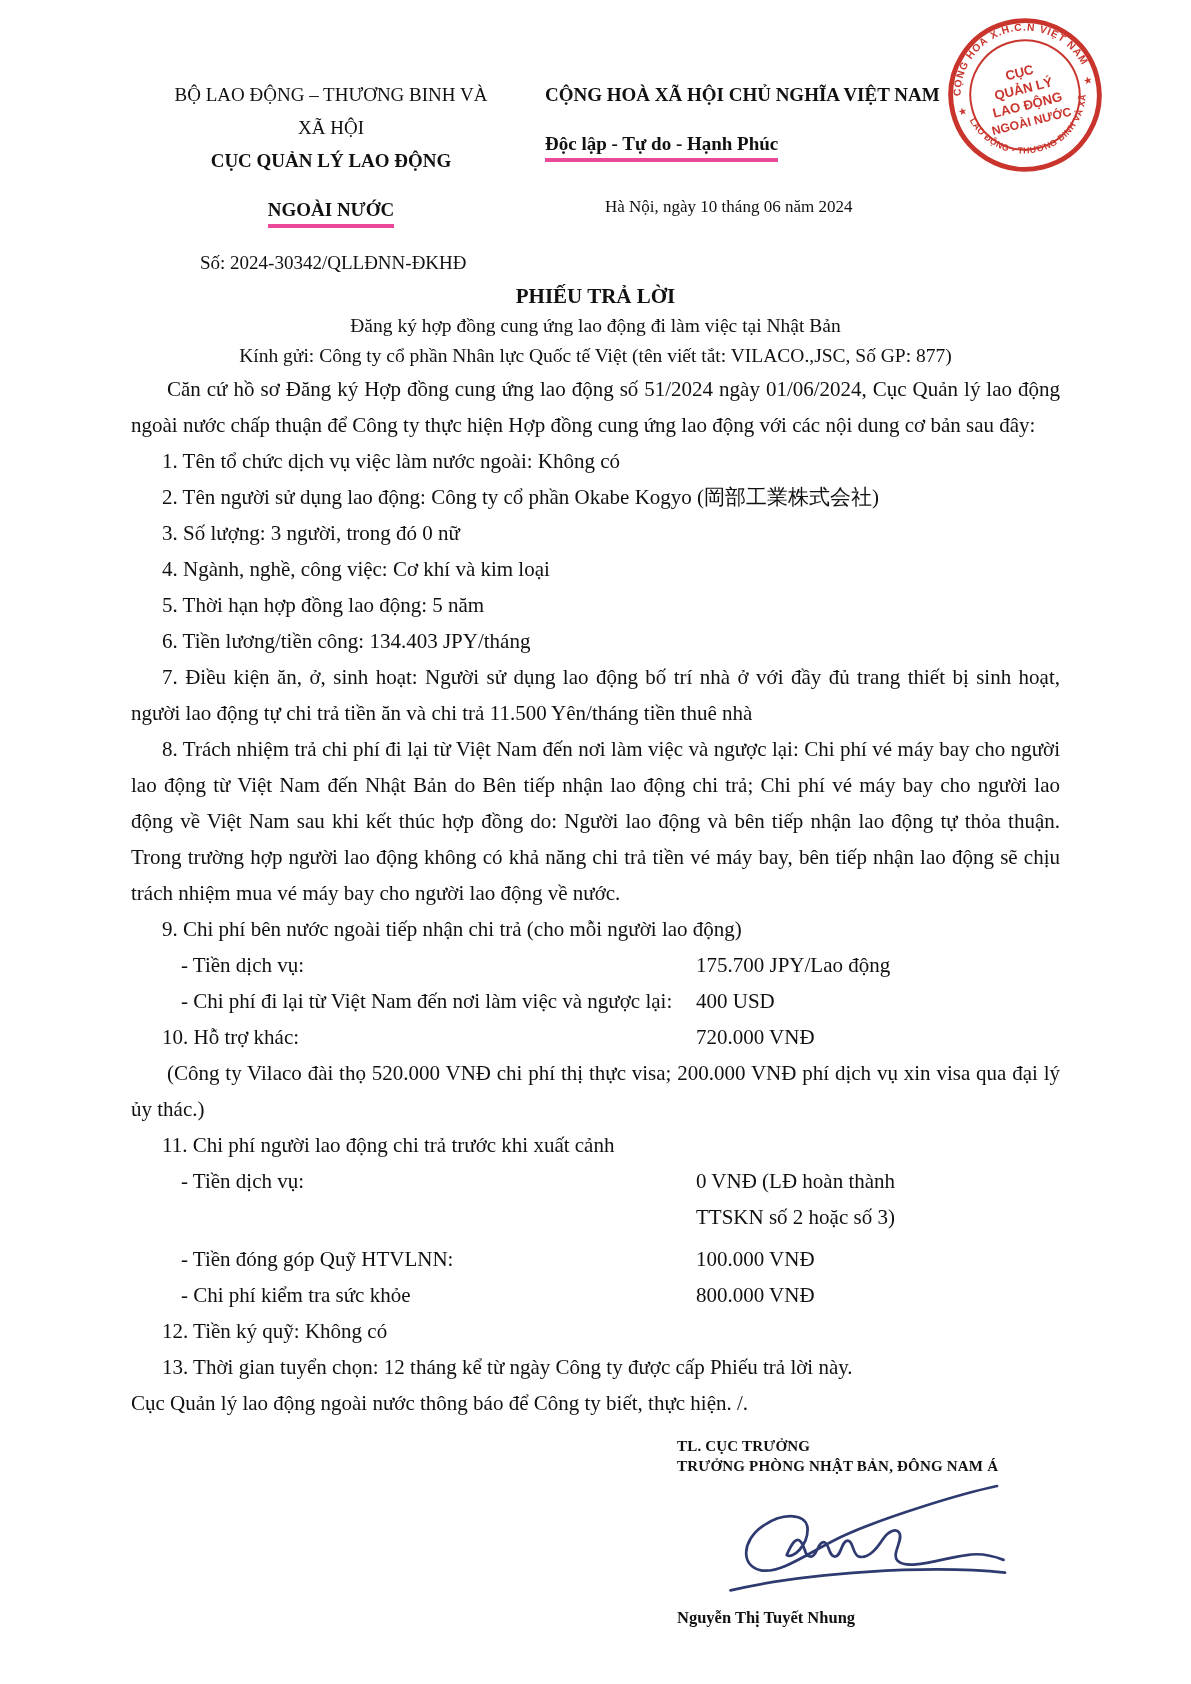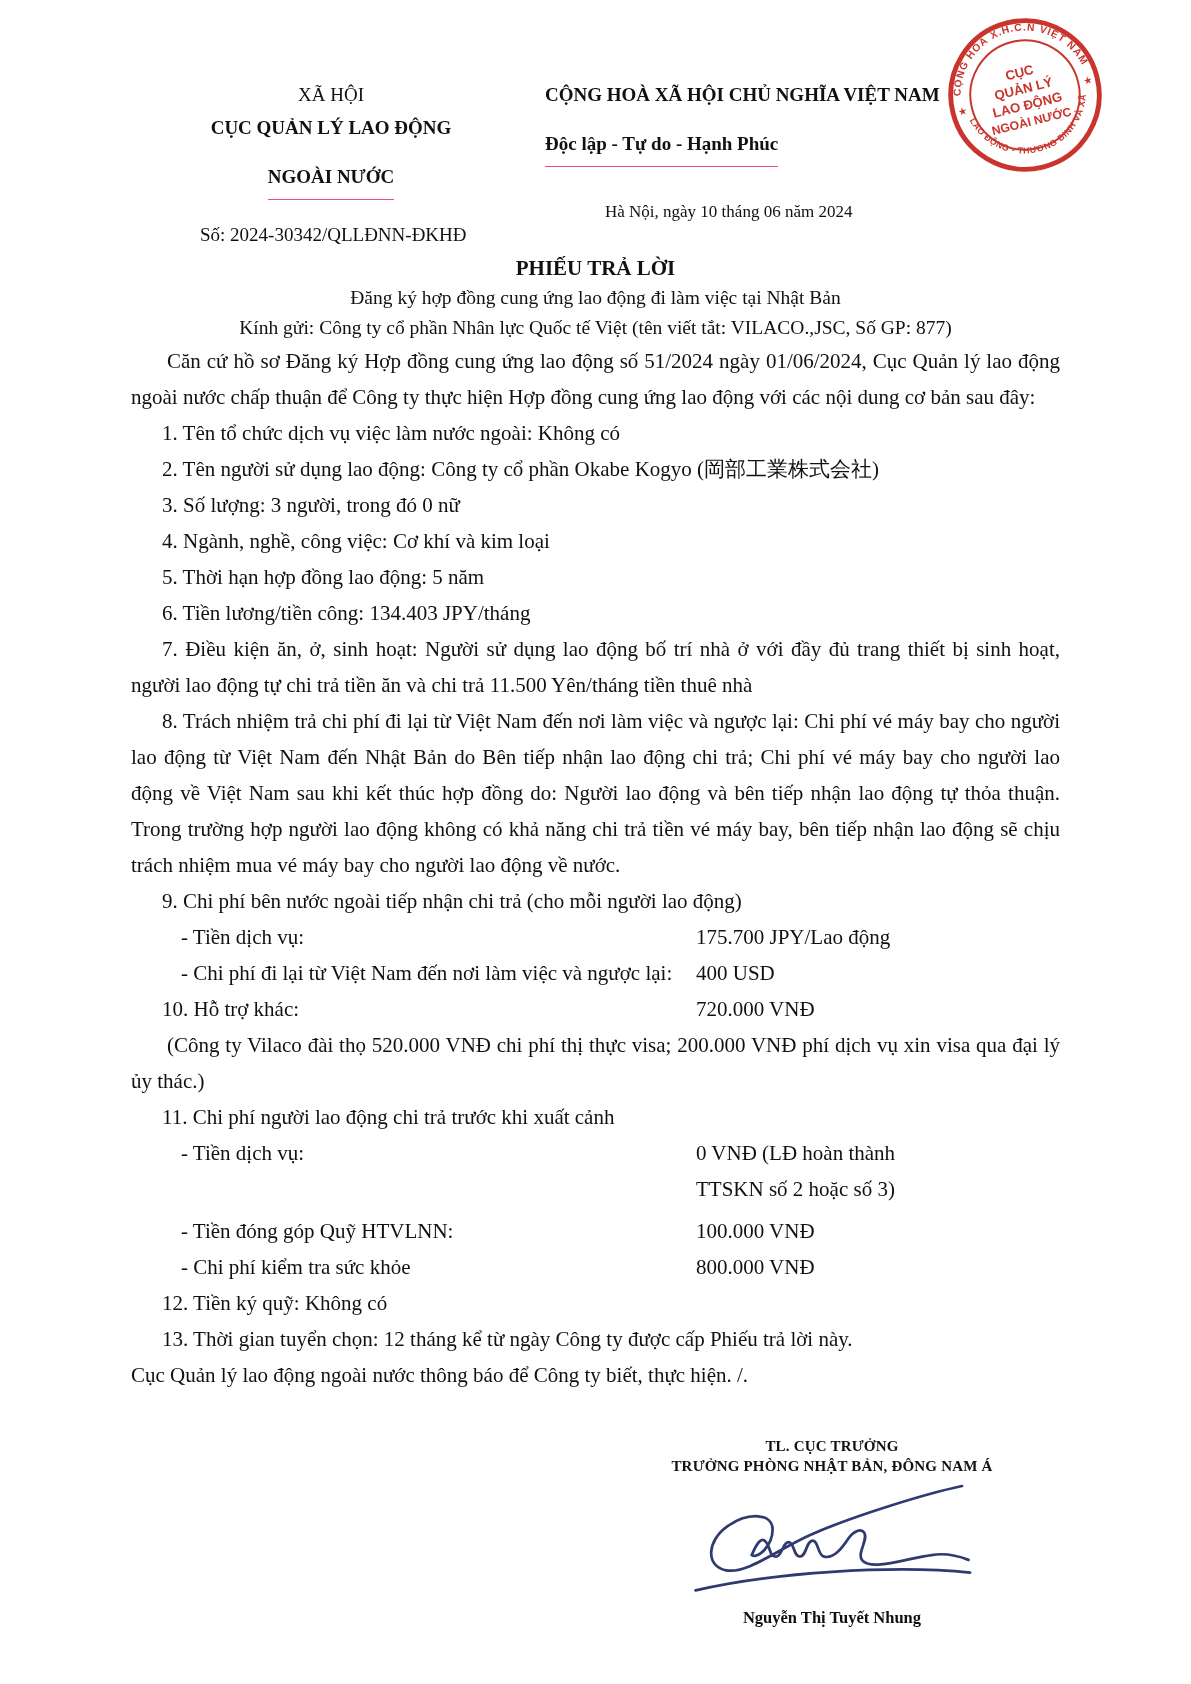--- a/index.html
+++ b/index.html
@@ -8,21 +8,21 @@
     font-family:"Liberation Serif","DejaVu Serif",serif;
     position:relative; overflow:hidden;
   }
   .content { position:absolute; left:131px; top:78px; width:929px; }
 
   
   .hdr { display:flex; justify-content:flex-start; }
   .hdr-left { width:400px; text-align:center; font-size:19px; line-height:33px; }
   .hdr-right { width:450px; margin-left:14px; text-align:left; font-size:19px; line-height:33px; }
   .bold { font-weight:bold; }
-  .underl { display:inline-block; border-bottom:1px solid #ec4899; padding-bottom:9px; line-height:26px;margin-top:20px; }
+  .underl { display:inline-block; border-bottom:4px solid #ec4899; padding-bottom:1px; line-height:26px;margin-top:20px; }
   .doc-number { margin-top:18px; text-align:left; padding-left:69px; font-size:19px; }
   .place-date { margin-top:28px; font-size:17px; padding-left:60px; }
 
   
   .stamp { position:absolute; left:942px; top:12px; width:166px; height:166px; opacity:.93; pointer-events:none; }
 
   
   .title { text-align:center; font-weight:bold; font-size:21px; margin-top:2px; line-height:30px; }
   .subtitle { text-align:center; font-weight:normal; font-size:19.5px; line-height:30px; }
   .salutation { text-align:center; font-size:19.5px; line-height:30px; }
@@ -34,33 +34,34 @@
   .subrow { display:flex; padding-left:50px; text-align:left; }
   .subrow .lbl { width:515px; flex:none; }
   .subrow .val { width:330px; flex:none; }
   .val-narrow { width:270px !important; }
   .rowgap { margin-bottom:6px; }
   .li-row { display:flex; padding-left:31px; text-align:left; }
   .li-row .lbl { width:534px; flex:none; }
   .li-row .val { width:330px; flex:none; }
 
   
-  .sig-block { position:absolute; left:612px; top:1437px; width:440px; text-align:center; }
+  .sig-block { position:absolute; left:677px; top:1437px; width:440px; }
   .sig-line1 { font-size:15px; font-weight:bold; line-height:19px; letter-spacing:.2px; }
   .sig-line2 { font-size:15px; font-weight:bold; line-height:20px; letter-spacing:.2px; }
   .sig-svg { margin-top:2px; }
   .sig-name { font-size:16.5px; font-weight:bold; margin-top:4px; }
 </style>
 </head>
 <body>
 
 <div class="content">
 
   <div class="hdr">
     <div class="hdr-left">
+      <div>BỘ LAO ĐỘNG – THƯƠNG BINH VÀ</div>
       <div>XÃ HỘI</div>
       <div class="bold">CỤC QUẢN LÝ LAO ĐỘNG</div>
       <div><span class="bold underl">NGOÀI NƯỚC</span></div>
       <div class="doc-number">Số: 2024-30342/QLLĐNN-ĐKHĐ</div>
     </div>
     <div class="hdr-right">
       <div class="bold">CỘNG HOÀ XÃ HỘI CHỦ NGHĨA VIỆT NAM</div>
       <div><span class="bold underl">Độc lập - Tự do - Hạnh Phúc</span></div>
       <div class="place-date">Hà Nội, ngày 10 tháng 06 năm 2024</div>
     </div>

